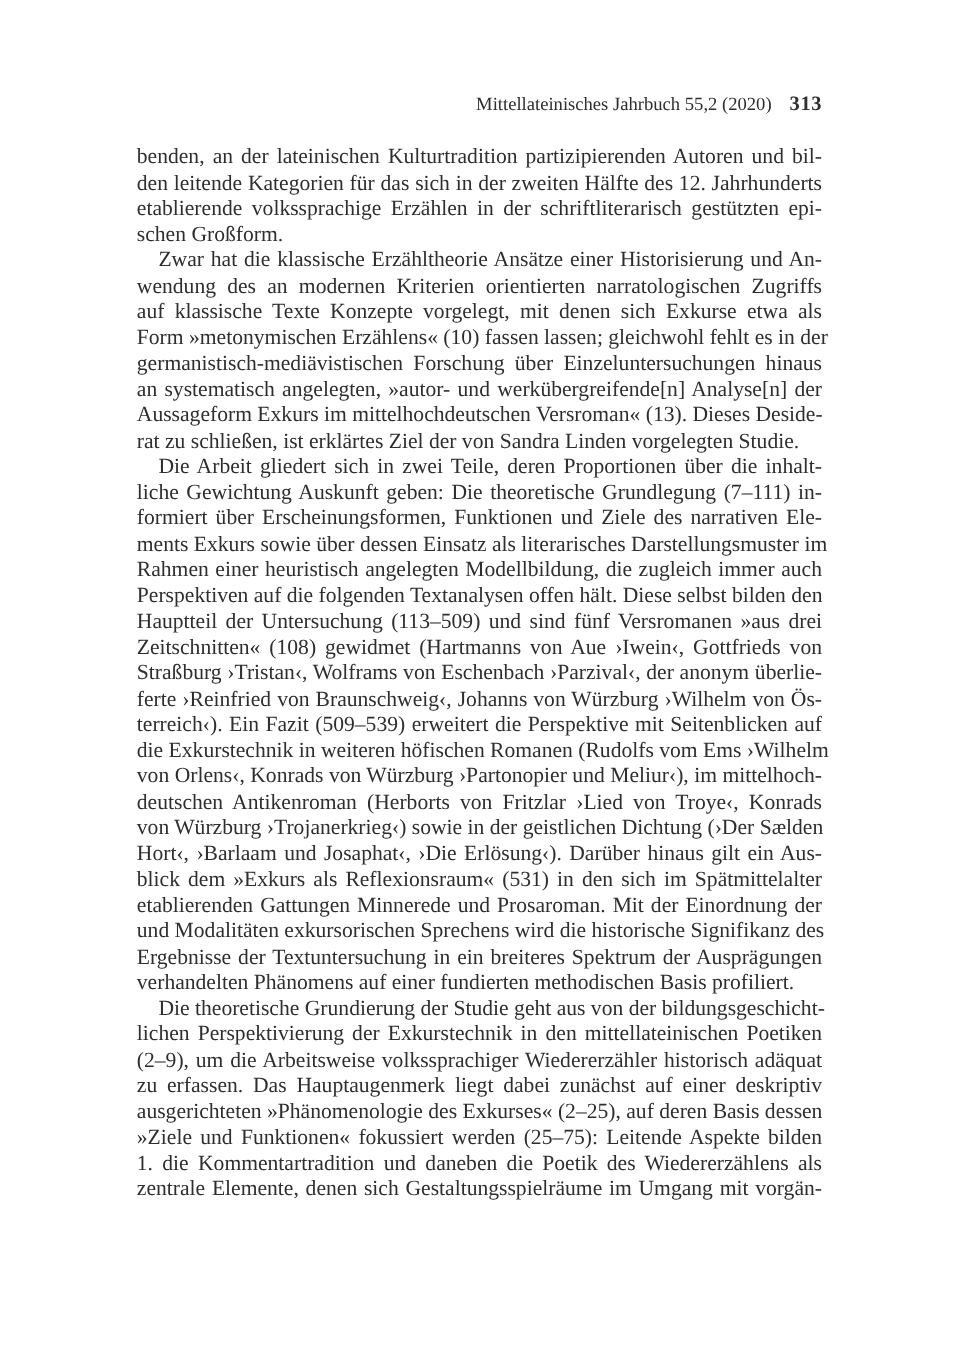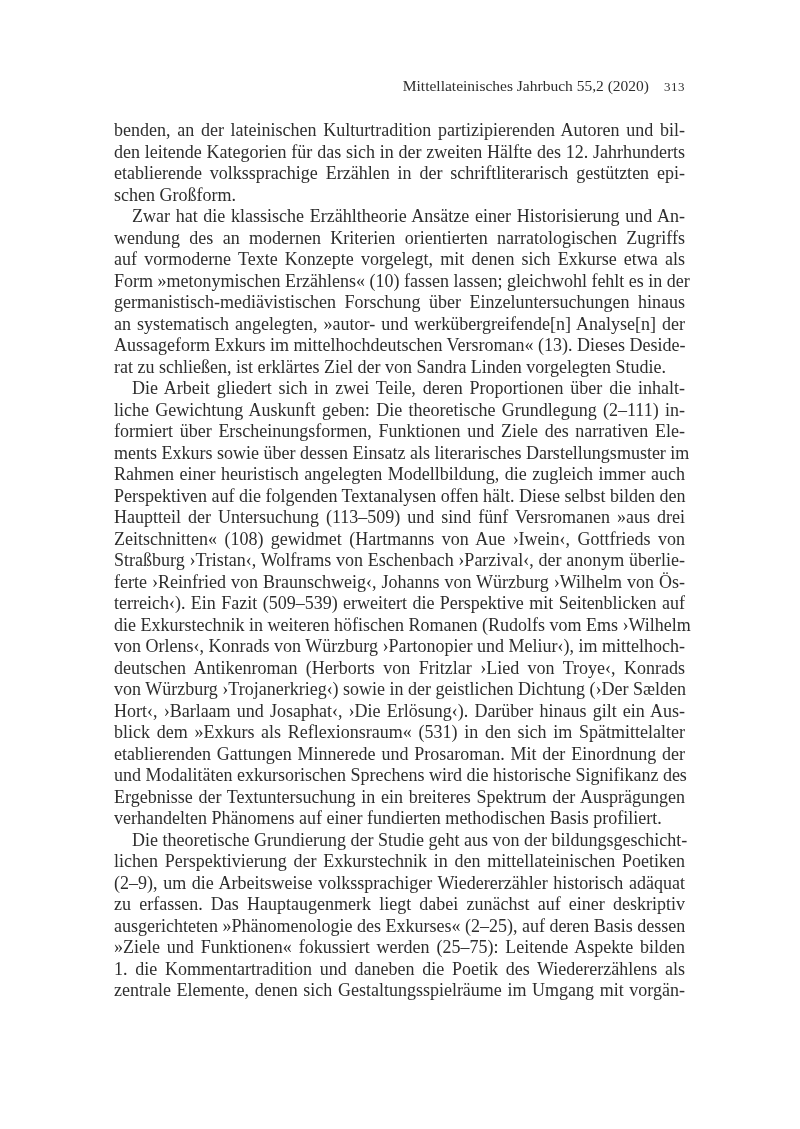--- a/index.html
+++ b/index.html
@@ -20,22 +20,23 @@
     position: absolute;
     top: 77px;
     right: 115px;
     display: flex;
     align-items: baseline;
     gap: 15px;
     font-size: 15.5px;
     white-space: nowrap;
   }
   .running-head .pagenum {
-    font-size: 13px;
+    font-size: 17px;
     letter-spacing: 0.5px;
+    font-weight: bold;
   }
   .text-block {
     position: absolute;
     left: 114px;
     top: 120px;
     width: 571px;
     font-size: 18px;
   }
   .para { margin: 0; }
   .line {
@@ -59,30 +60,30 @@
   <div class="text-block">
       <div class="para">
         <div class="line">benden, an der lateinischen Kulturtradition partizipierenden Autoren und bil-</div>
         <div class="line">den leitende Kategorien für das sich in der zweiten Hälfte des 12. Jahrhunderts</div>
         <div class="line">etablierende volkssprachige Erzählen in der schriftliterarisch gestützten epi-</div>
         <div class="line end">schen Großform.</div>
       </div>
       <div class="para">
         <div class="line indent">Zwar hat die klassische Erzähltheorie Ansätze einer Historisierung und An-</div>
         <div class="line">wendung des an modernen Kriterien orientierten narratologischen Zugriffs</div>
-        <div class="line">auf vormoderne Texte Konzepte vorgelegt, mit denen sich Exkurse etwa als</div>
+        <div class="line">auf klassische Texte Konzepte vorgelegt, mit denen sich Exkurse etwa als</div>
         <div class="line">Form »metonymischen Erzählens« (10) fassen lassen; gleichwohl fehlt es in der</div>
         <div class="line">germanistisch-mediävistischen Forschung über Einzeluntersuchungen hinaus</div>
         <div class="line">an systematisch angelegten, »autor- und werkübergreifende[n] Analyse[n] der</div>
         <div class="line">Aussageform Exkurs im mittelhochdeutschen Versroman« (13). Dieses Deside-</div>
         <div class="line end">rat zu schließen, ist erklärtes Ziel der von Sandra Linden vorgelegten Studie.</div>
       </div>
       <div class="para">
         <div class="line indent">Die Arbeit gliedert sich in zwei Teile, deren Proportionen über die inhalt-</div>
-        <div class="line">liche Gewichtung Auskunft geben: Die theoretische Grundlegung (2–111) in-</div>
+        <div class="line">liche Gewichtung Auskunft geben: Die theoretische Grundlegung (7–111) in-</div>
         <div class="line">formiert über Erscheinungsformen, Funktionen und Ziele des narrativen Ele-</div>
         <div class="line">ments Exkurs sowie über dessen Einsatz als literarisches Darstellungsmuster im</div>
         <div class="line">Rahmen einer heuristisch angelegten Modellbildung, die zugleich immer auch</div>
         <div class="line">Perspektiven auf die folgenden Textanalysen offen hält. Diese selbst bilden den</div>
         <div class="line">Hauptteil der Untersuchung (113–509) und sind fünf Versromanen »aus drei</div>
         <div class="line">Zeitschnitten« (108) gewidmet (Hartmanns von Aue ›Iwein‹, Gottfrieds von</div>
         <div class="line">Straßburg ›Tristan‹, Wolframs von Eschenbach ›Parzival‹, der anonym überlie-</div>
         <div class="line">ferte ›Reinfried von Braunschweig‹, Johanns von Würzburg ›Wilhelm von Ös-</div>
         <div class="line">terreich‹). Ein Fazit (509–539) erweitert die Perspektive mit Seitenblicken auf</div>
         <div class="line">die Exkurstechnik in weiteren höfischen Romanen (Rudolfs vom Ems ›Wilhelm</div>

